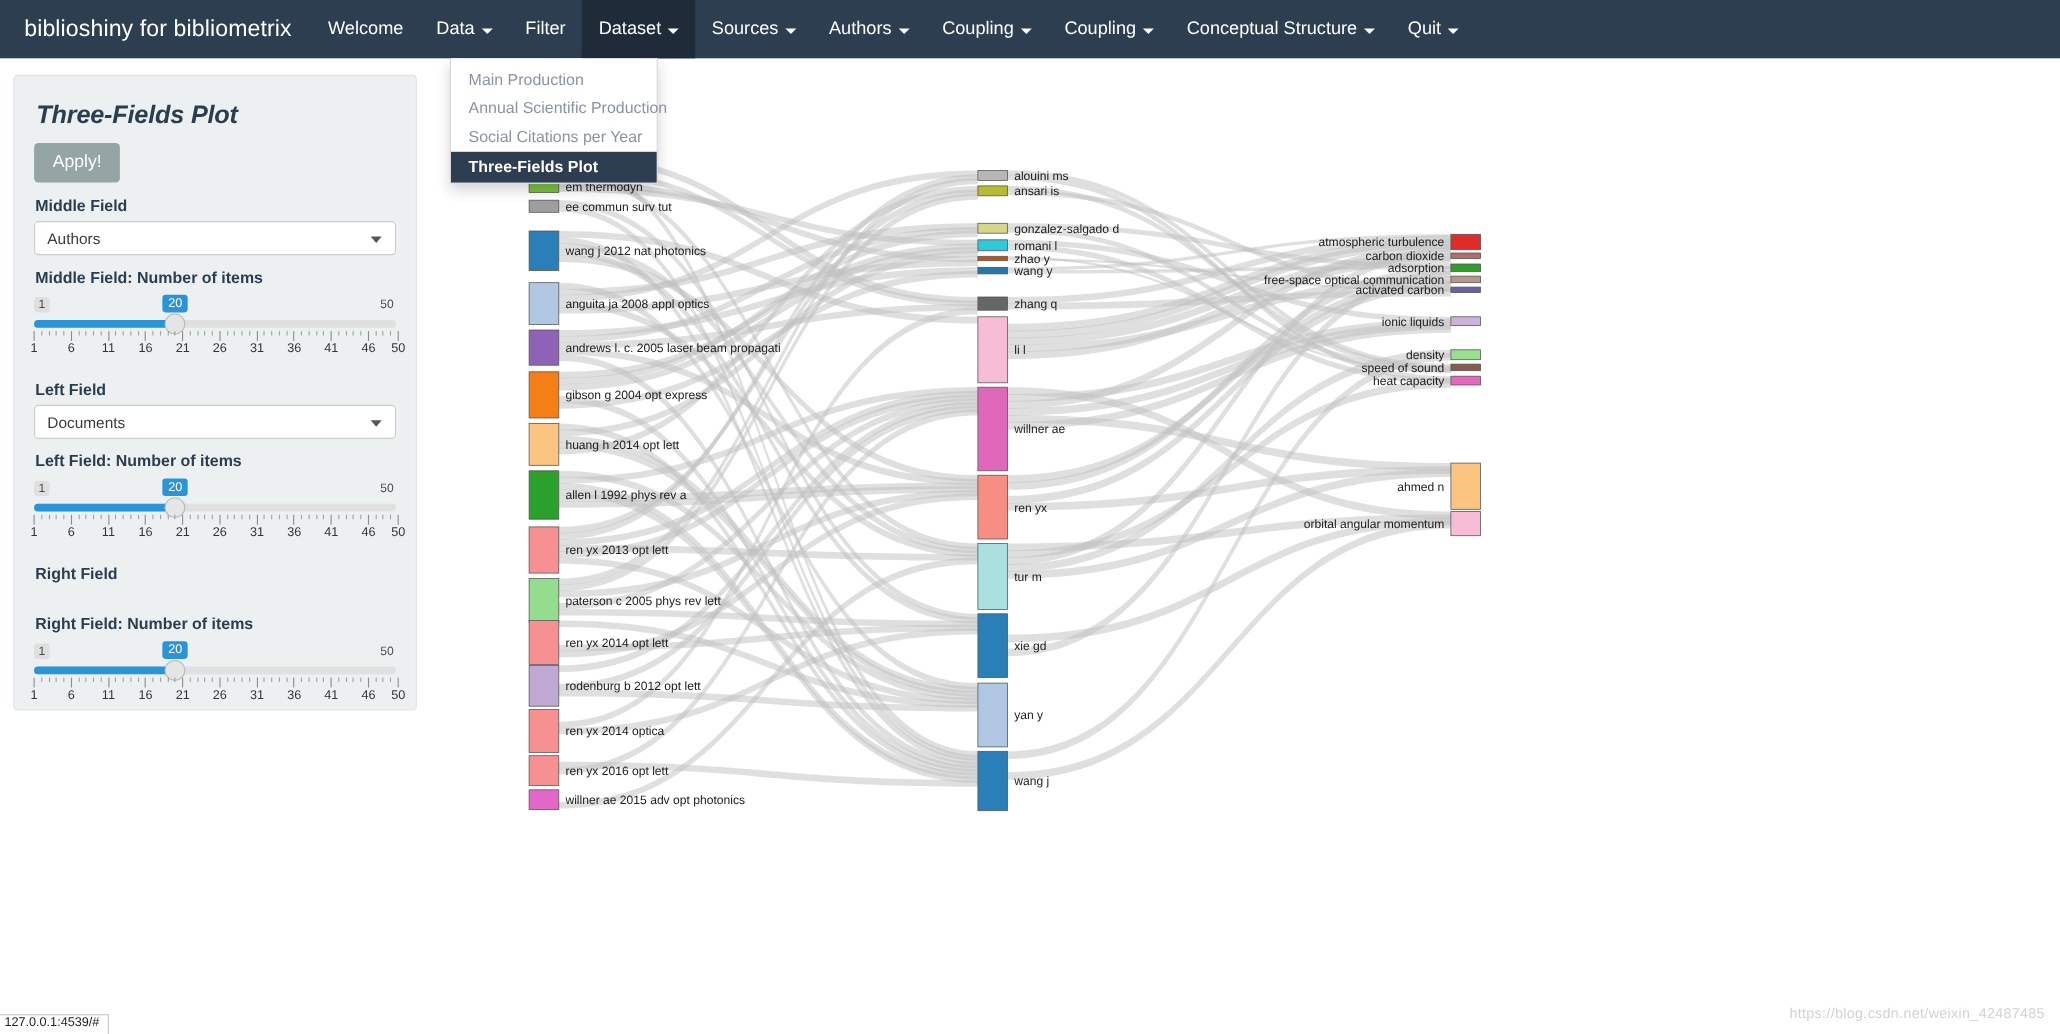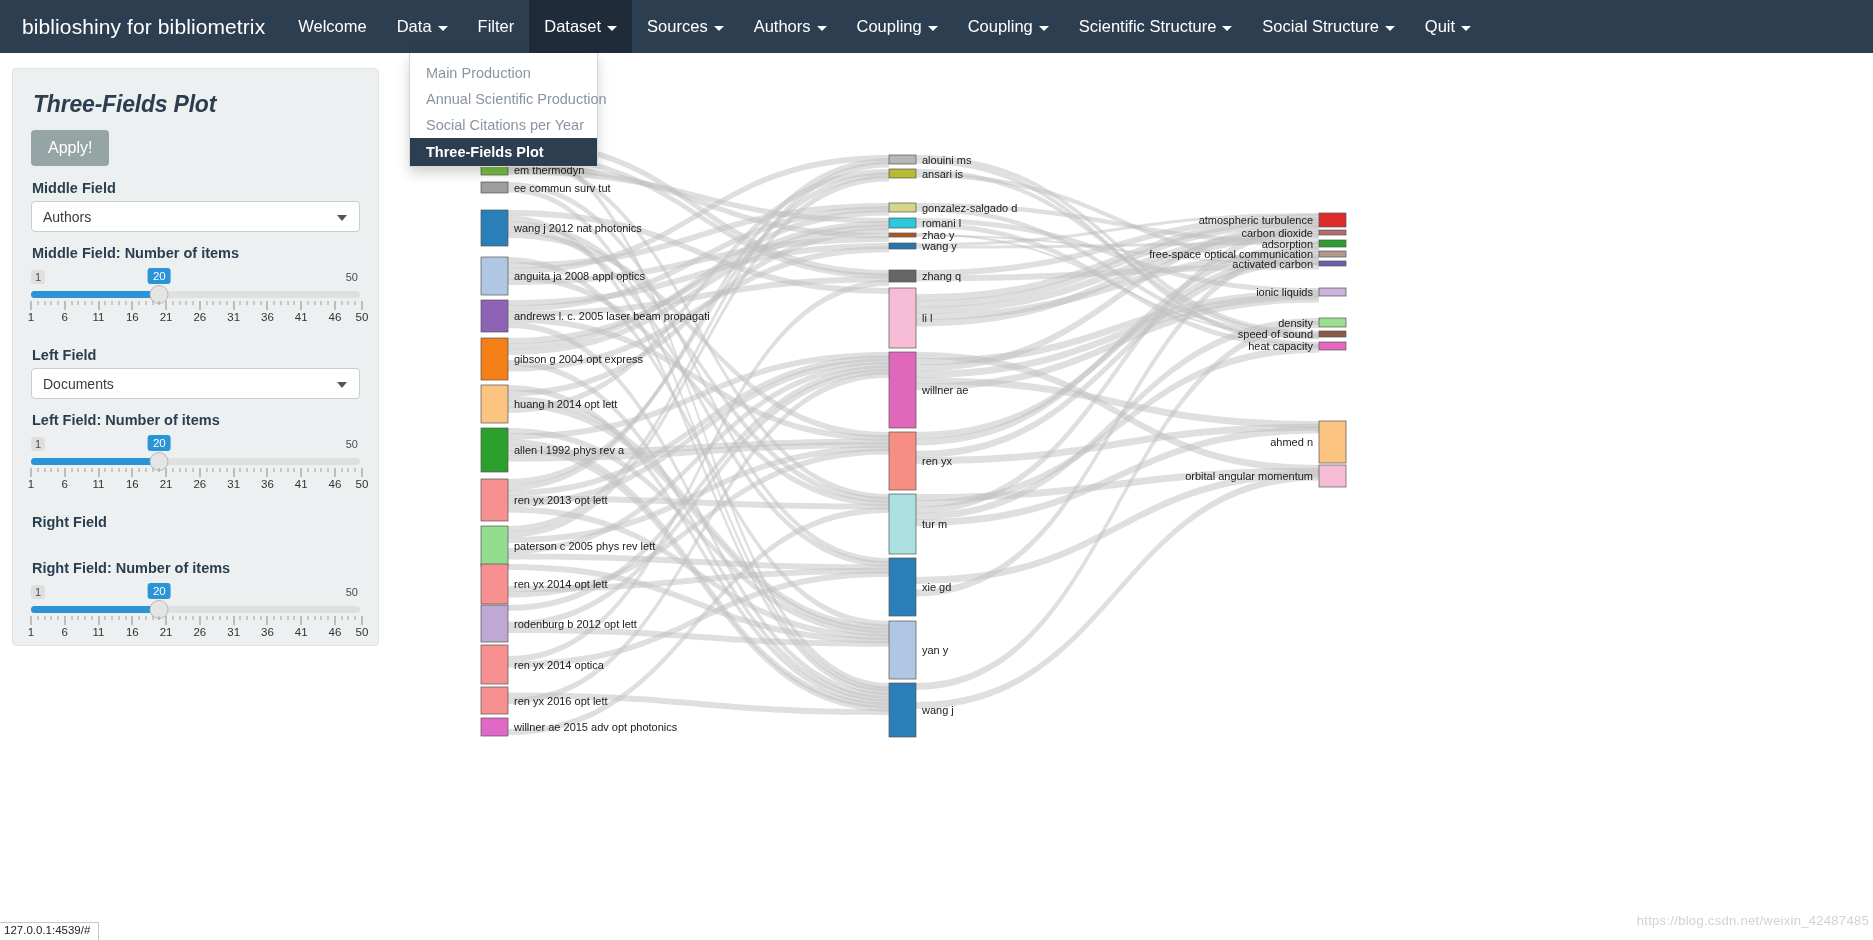--- a/index.html
+++ b/index.html
@@ -128,21 +128,21 @@
   }
   .node-label.right { text-anchor: end; }
 
   
   .statusbar {
     position: absolute; left: 0; bottom: 0; height: 18px;
     background: #ffffff; border: 1px solid #c8c8c8; border-left: none; border-bottom: none;
     font-size: 11.5px; color: #222; padding: 1px 8px 0 4px; z-index: 60;
   }
   .watermark {
-    position: absolute; right: 4px; bottom: 12px;
+    position: absolute; right: 14px; bottom: 12px;
     font-size: 13px; color: #d2d2d2; letter-spacing: .3px;
     user-select: none;
   }
 </style>
 </head>
 <body>
 
 <div id="app">
 
   <div class="navbar">
@@ -172,25 +172,21 @@
         </div>
         <div class="navitem">
           <span>Coupling</span>
           <span class="caret"></span>
         </div>
         <div class="navitem">
           <span>Coupling</span>
           <span class="caret"></span>
         </div>
         <div class="navitem">
-          <span>Scientific Structure</span>
-          <span class="caret"></span>
-        </div>
-        <div class="navitem">
-          <span>Social Structure</span>
+          <span>Conceptual Structure</span>
           <span class="caret"></span>
         </div>
         <div class="navitem">
           <span>Quit</span>
           <span class="caret"></span>
         </div>
       </div>
   </div>
 
   <div class="dropdown">

